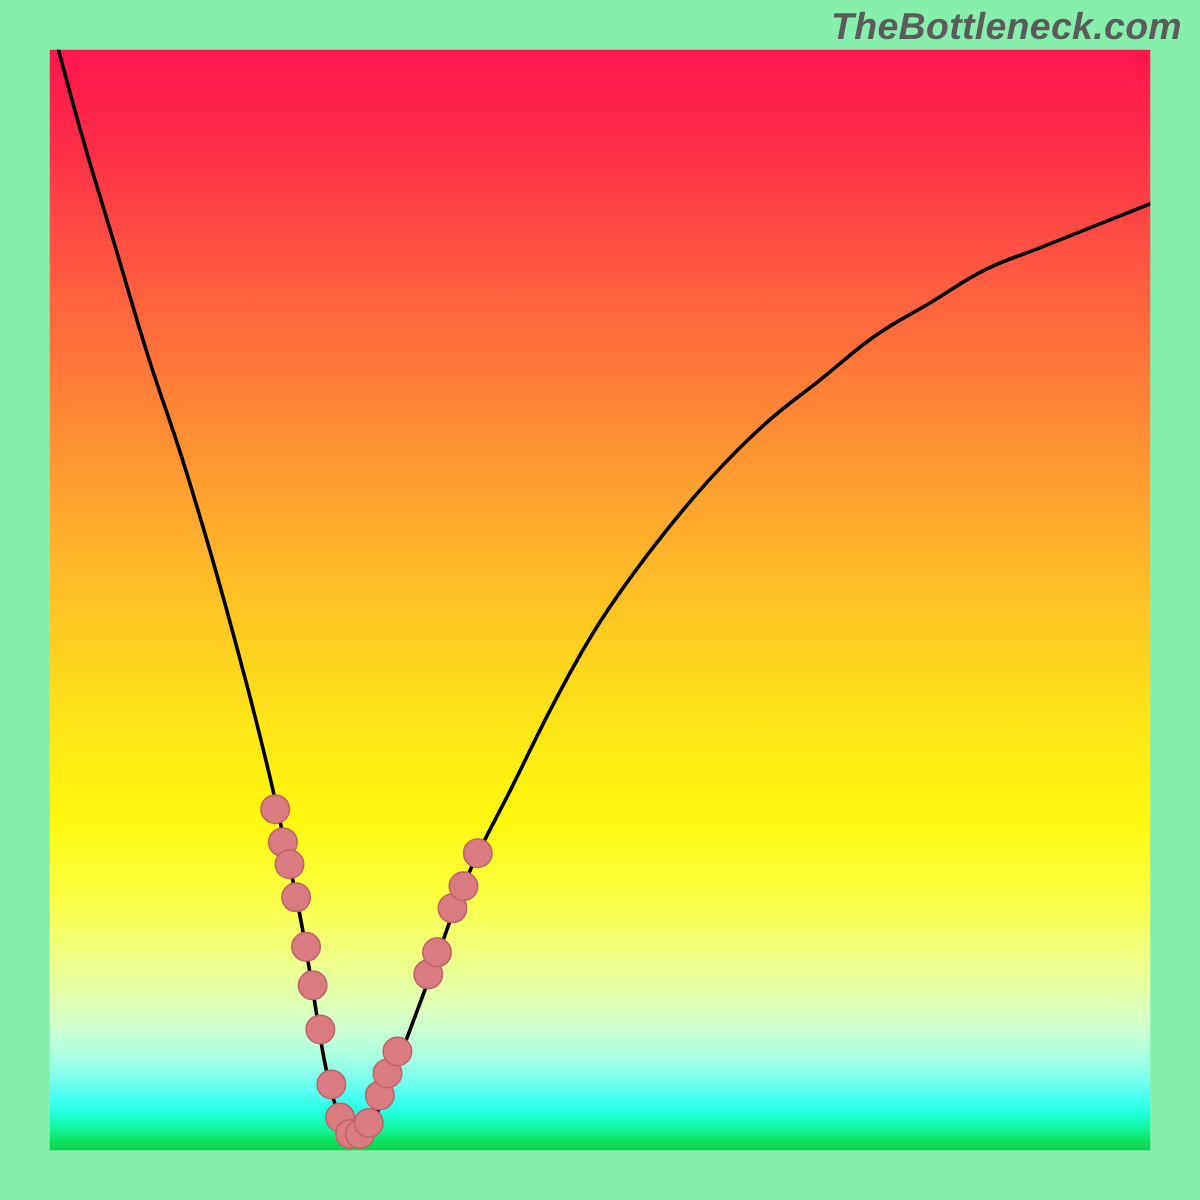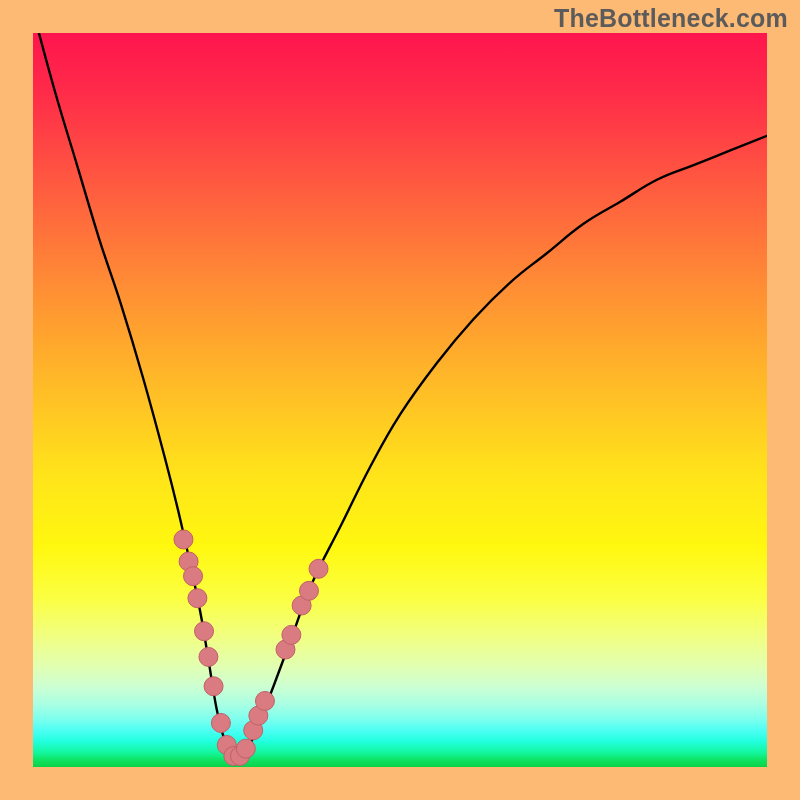--- a/index.html
+++ b/index.html
@@ -7,21 +7,22 @@
     padding: 0;
     width: 800px;
     height: 800px;
     background: #000;
     font-family: Arial, Helvetica, sans-serif;
   }
   .stage {
     position: relative;
     width: 800px;
     height: 800px;
-    background: #fdba74;
+    background: #86efac;
+    font-style: italic;
   }
   .watermark {
     position: absolute;
     top: 4px;
     right: 12px;
     color: #5b5b5b;
     font-size: 25px;
     font-weight: 600;
     letter-spacing: 0.2px;
     z-index: 50;

